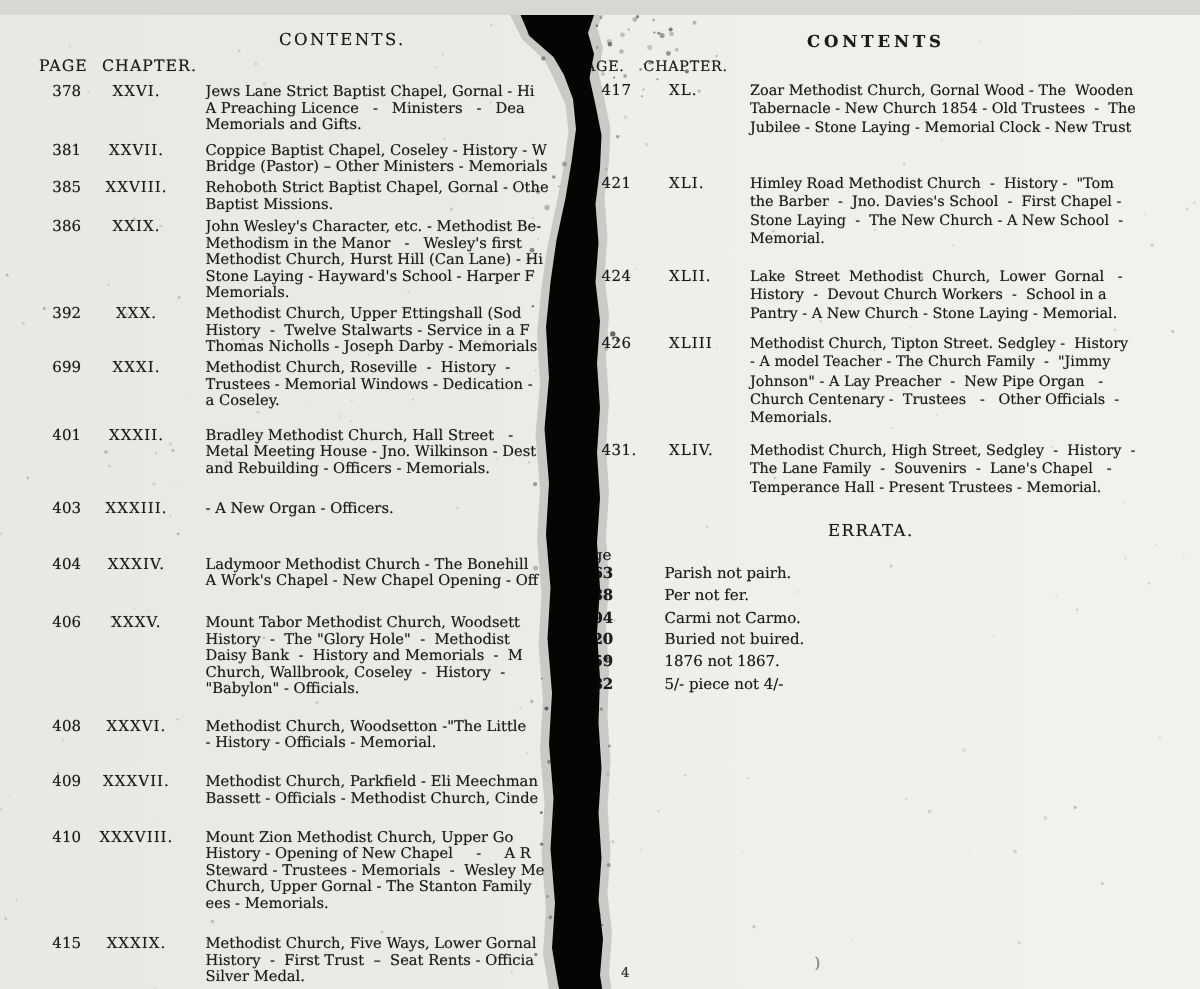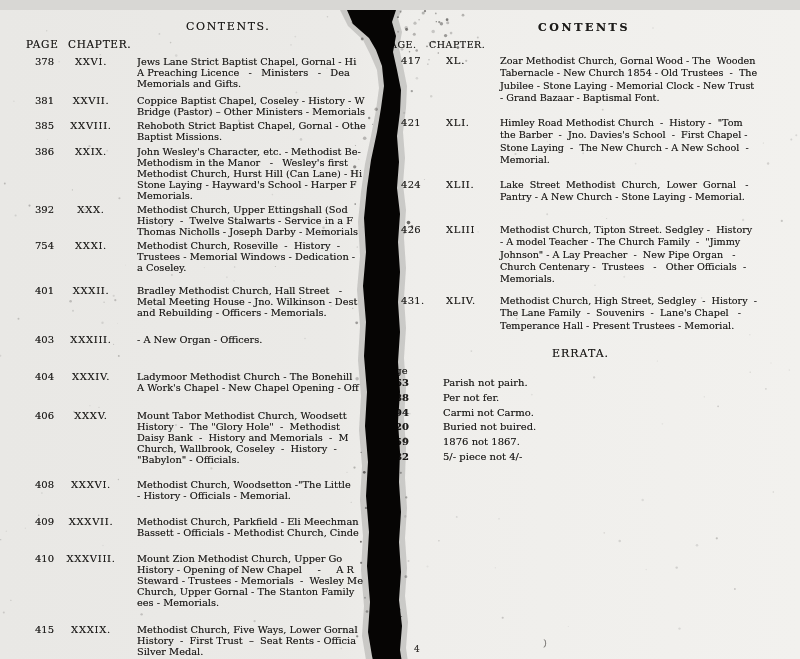--- a/index.html
+++ b/index.html
@@ -86,21 +86,21 @@
       <div class="entry" style="top: 194px;">
         <span class="num">392</span>
         <span class="chap">XXX.</span>
         <div class="desc">
           <div class="ln">Methodist Church, Upper Ettingshall (Sod</div>
           <div class="ln">History  -  Twelve Stalwarts - Service in a F</div>
           <div class="ln">Thomas Nicholls - Joseph Darby - Memorials</div>
         </div>
       </div>
       <div class="entry" style="top: 230px;">
-        <span class="num">754</span>
+        <span class="num">699</span>
         <span class="chap">XXXI.</span>
         <div class="desc">
           <div class="ln">Methodist Church, Roseville  -  History  -</div>
           <div class="ln">Trustees - Memorial Windows - Dedication -</div>
           <div class="ln">a Coseley.</div>
         </div>
       </div>
       <div class="entry" style="top: 275px;">
         <span class="num">401</span>
         <span class="chap">XXXII.</span>
@@ -178,38 +178,38 @@
   <div class="t rcolhead" style="left:384px;top:29px;">PAGE.</div>
   <div class="t rcolhead" style="left:429px;top:29px;">CHAPTER.</div>
   <div id="right-entries" class="rp">
       <div class="entry" style="top: 45px;">
         <span class="num">417</span>
         <span class="chap">XL.</span>
         <div class="desc">
           <div class="ln">Zoar Methodist Church, Gornal Wood - The  Wooden</div>
           <div class="ln">Tabernacle - New Church 1854 - Old Trustees  -  The</div>
           <div class="ln">Jubilee - Stone Laying - Memorial Clock - New Trust</div>
-          <div class="ln">- Grand Bazaar - Baptismal Font.</div>
         </div>
       </div>
       <div class="entry" style="top: 107px;">
         <span class="num">421</span>
         <span class="chap">XLI.</span>
         <div class="desc">
           <div class="ln">Himley Road Methodist Church  -  History -  "Tom</div>
           <div class="ln">the Barber  -  Jno. Davies's School  -  First Chapel -</div>
           <div class="ln">Stone Laying  -  The New Church - A New School  -</div>
           <div class="ln">Memorial.</div>
         </div>
       </div>
       <div class="entry" style="top: 169px;">
         <span class="num">424</span>
         <span class="chap">XLII.</span>
         <div class="desc">
           <div class="ln">Lake  Street  Methodist  Church,  Lower  Gornal   -</div>
+          <div class="ln">History  -  Devout Church Workers  -  School in a</div>
           <div class="ln">Pantry - A New Church - Stone Laying - Memorial.</div>
         </div>
       </div>
       <div class="entry" style="top: 214px;">
         <span class="num">426</span>
         <span class="chap">XLIII</span>
         <div class="desc">
           <div class="ln">Methodist Church, Tipton Street. Sedgley -  History</div>
           <div class="ln">- A model Teacher - The Church Family  -  "Jimmy</div>
           <div class="ln">Johnson" - A Lay Preacher  -  New Pipe Organ   -</div>

